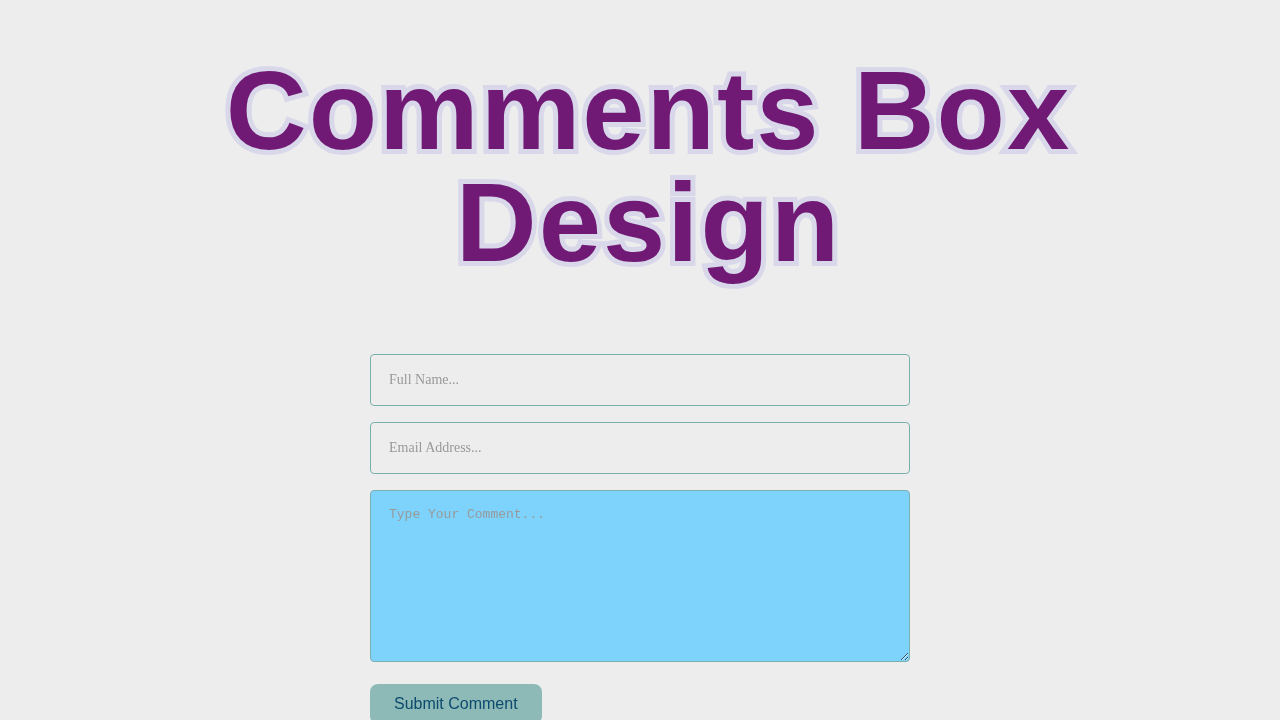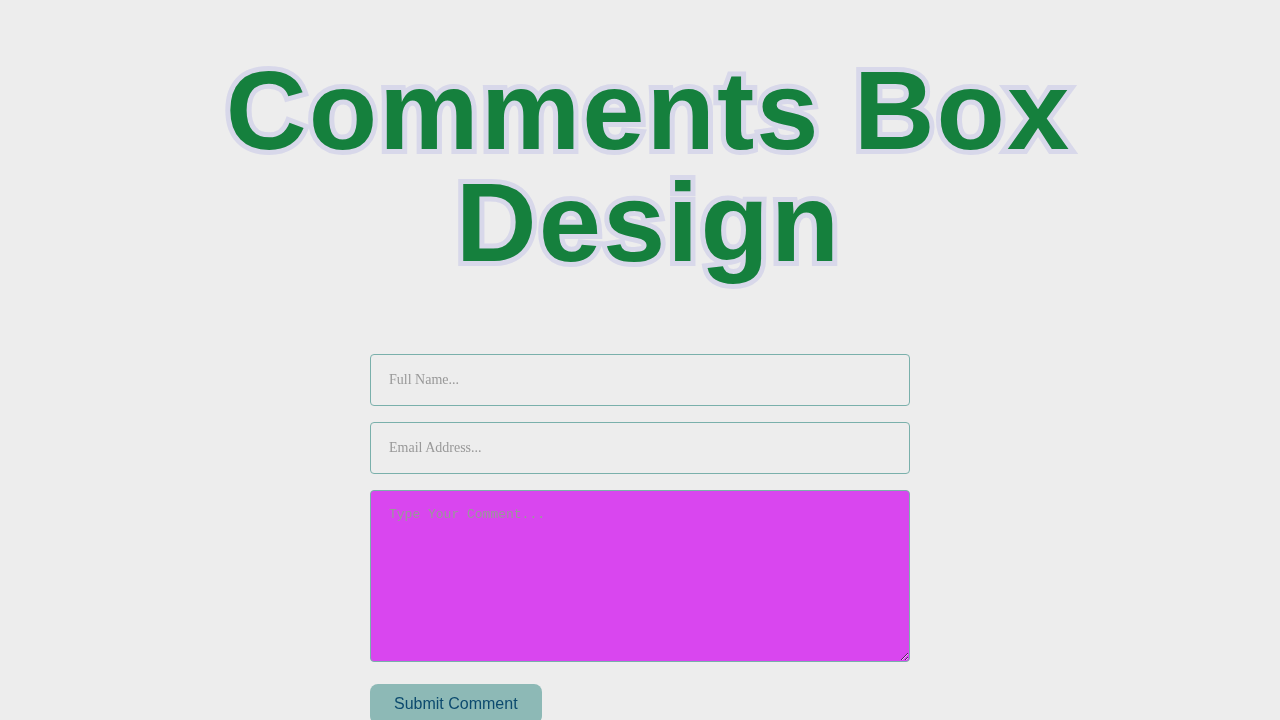--- a/index.html
+++ b/index.html
@@ -15,21 +15,21 @@
       overflow: hidden;
     }
     .page-title {
       text-align: center;
       padding-top: 55px;
       padding-bottom: 30px;
     }
     .page-title h1 {
       font-size: 112px;
       font-weight: 900;
-      color: #15803d;
+      color: #701a75;
       letter-spacing: 2px;
       font-family: 'Arial Black', Arial, sans-serif;
       -webkit-text-stroke: 10px #d8d8ea;
       paint-order: stroke fill;
       line-height: 1;
       font-stretch: condensed;
       margin-left: 17px;
     }
     .form-container {
       width: 540px;
@@ -57,21 +57,21 @@
     }
     .text-input::placeholder {
       color: #999;
     }
     .textarea-input {
       width: 100%;
       height: 172px;
       padding: 16px 18px;
       border: 1px solid #7ab0ab;
       border-radius: 4px;
-      background-color: #d946ef;
+      background-color: #7dd3fc;
       font-size: 13px;
       color: #333;
       margin-bottom: 18px;
       font-family: 'Courier New', monospace;
       outline: none;
       resize: both;
     }
     .textarea-input::placeholder {
       color: #999;
     }

